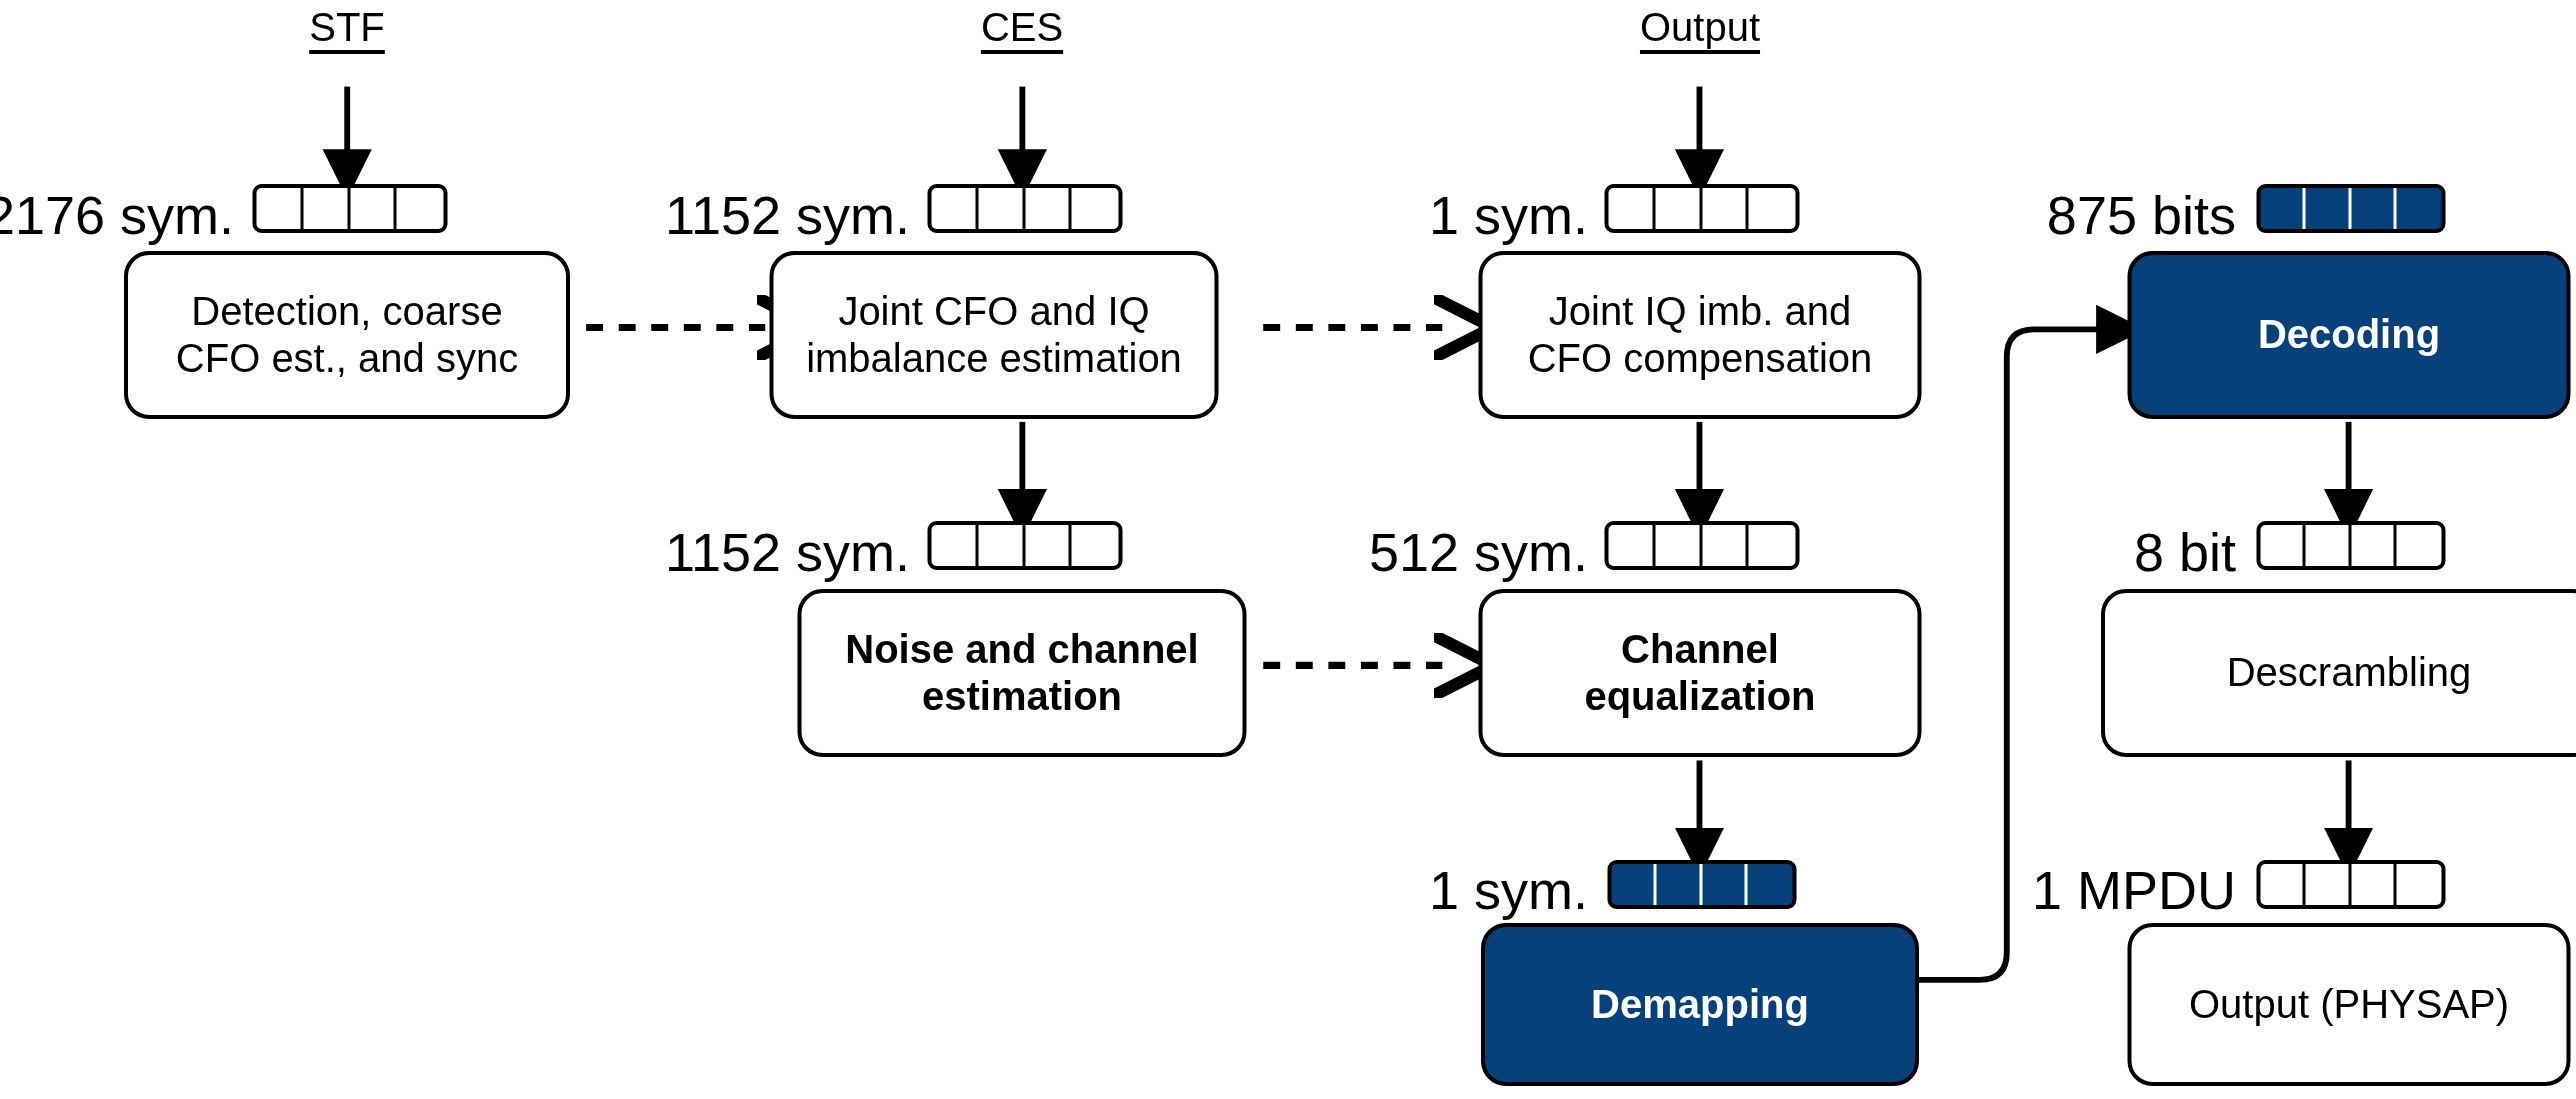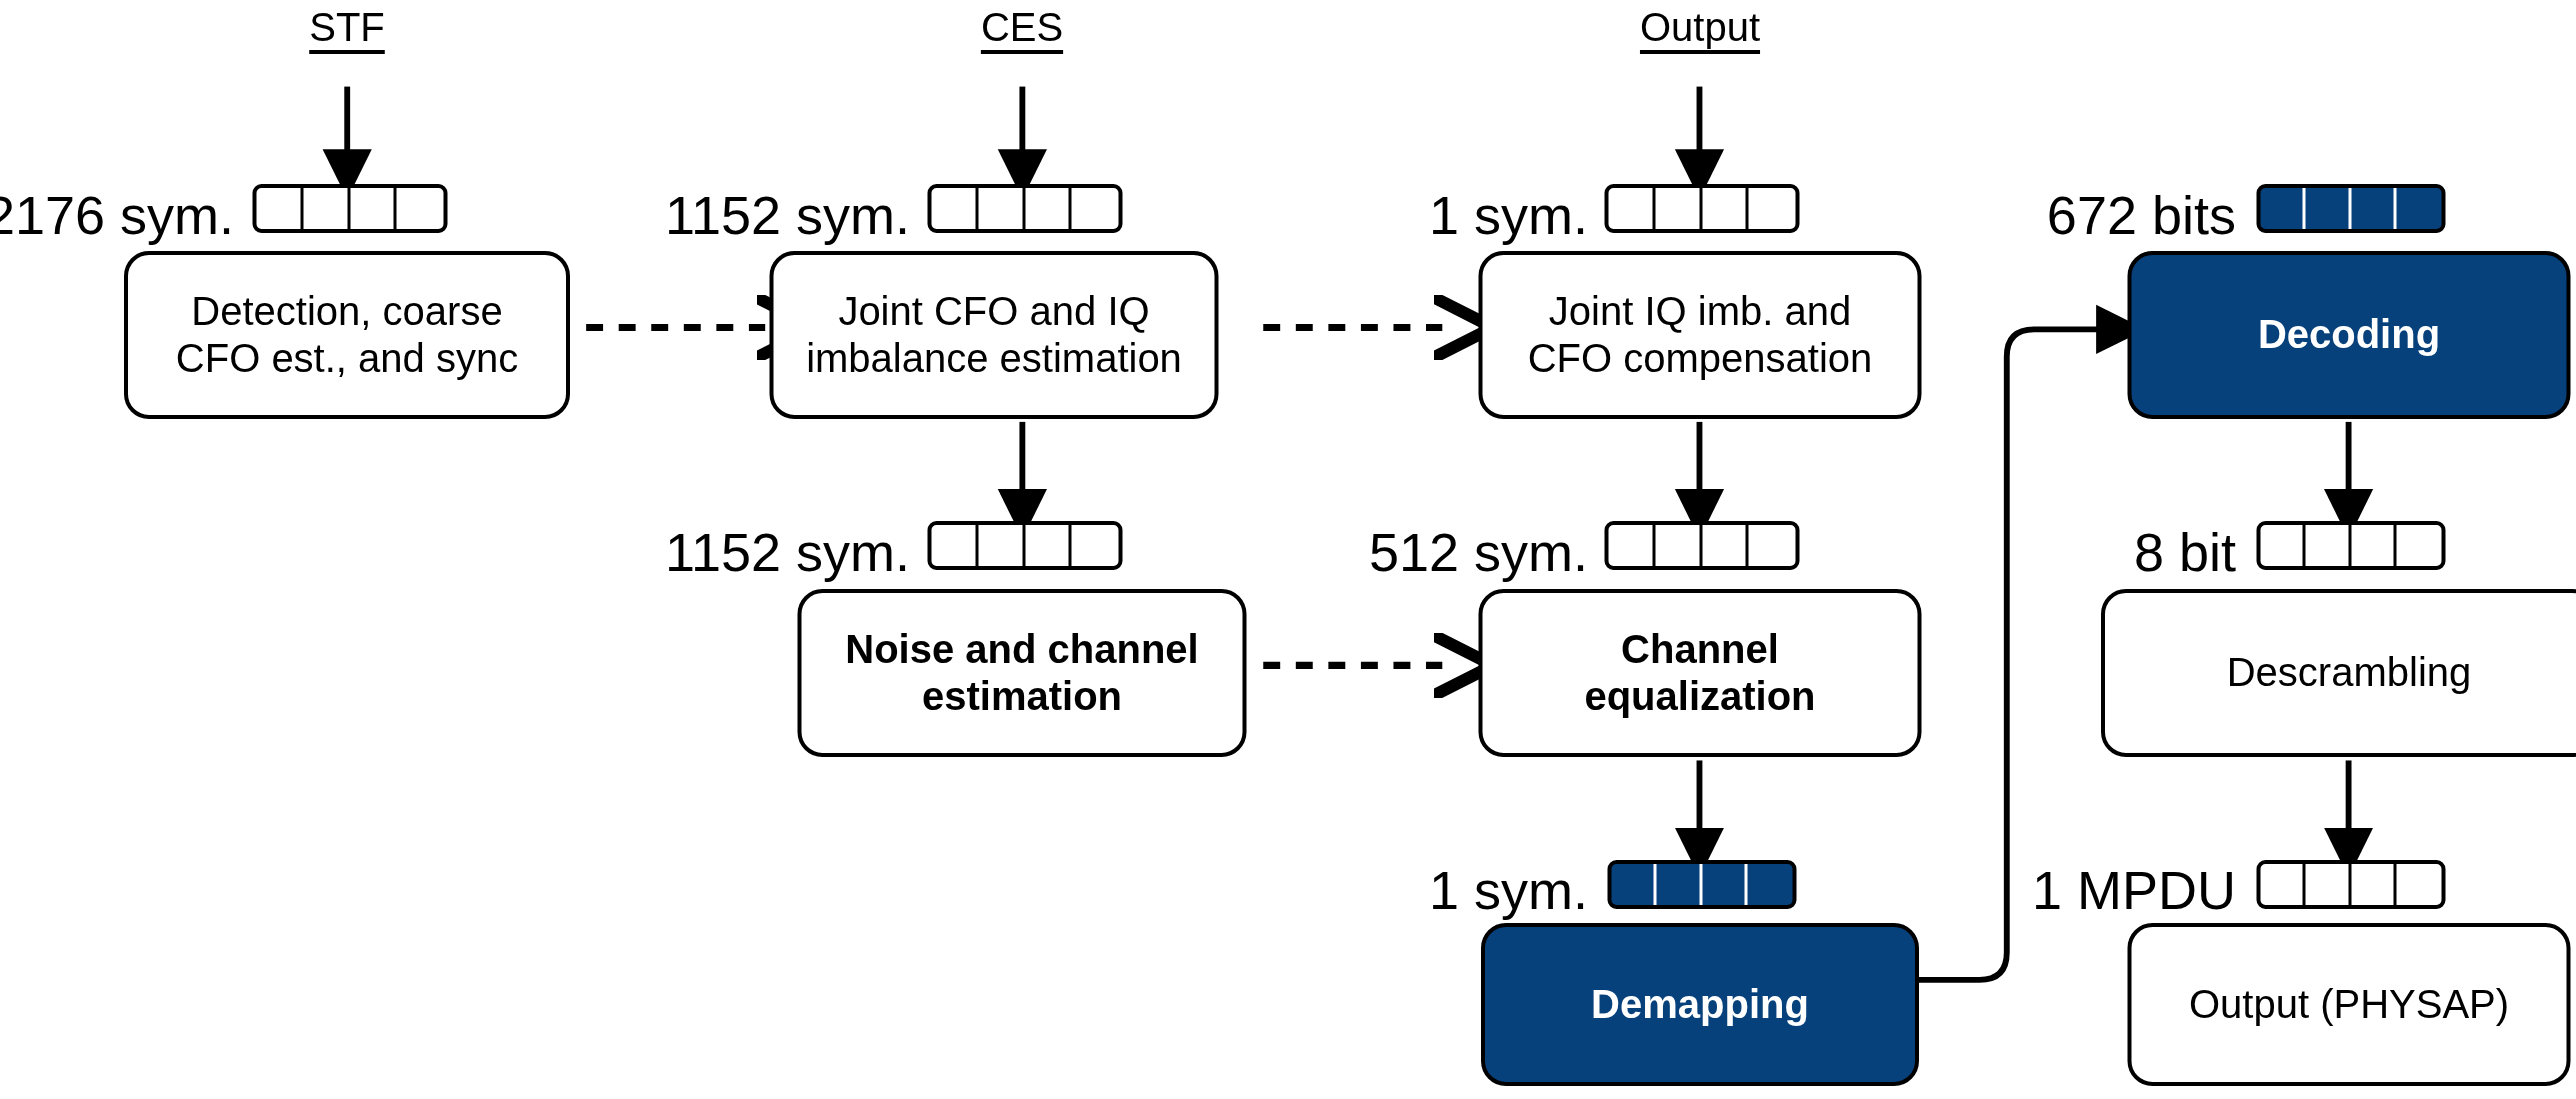--- a/index.html
+++ b/index.html
@@ -159,21 +159,21 @@
   </div>
 
   <div class="qty-label" style="left:1588px;top:188px;">1 sym.</div>
   <div class="seg" style="left:1702px;top:184px;width:195px;">
     <div class="cell"></div>
     <div class="cell"></div>
     <div class="cell"></div>
     <div class="cell"></div>
   </div>
 
-  <div class="qty-label" style="left:2236px;top:188px;">672 bits</div>
+  <div class="qty-label" style="left:2236px;top:188px;">875 bits</div>
   <div class="seg blue" style="left:2351px;top:184px;width:189px;">
     <div class="cell"></div>
     <div class="cell"></div>
     <div class="cell"></div>
     <div class="cell"></div>
   </div>
 
   <div class="pbox" style="left:347px;top:251px;width:446px;height:168px;">
     <span class="txt">Detection, coarse<br>CFO est., and  sync</span>
   </div>

